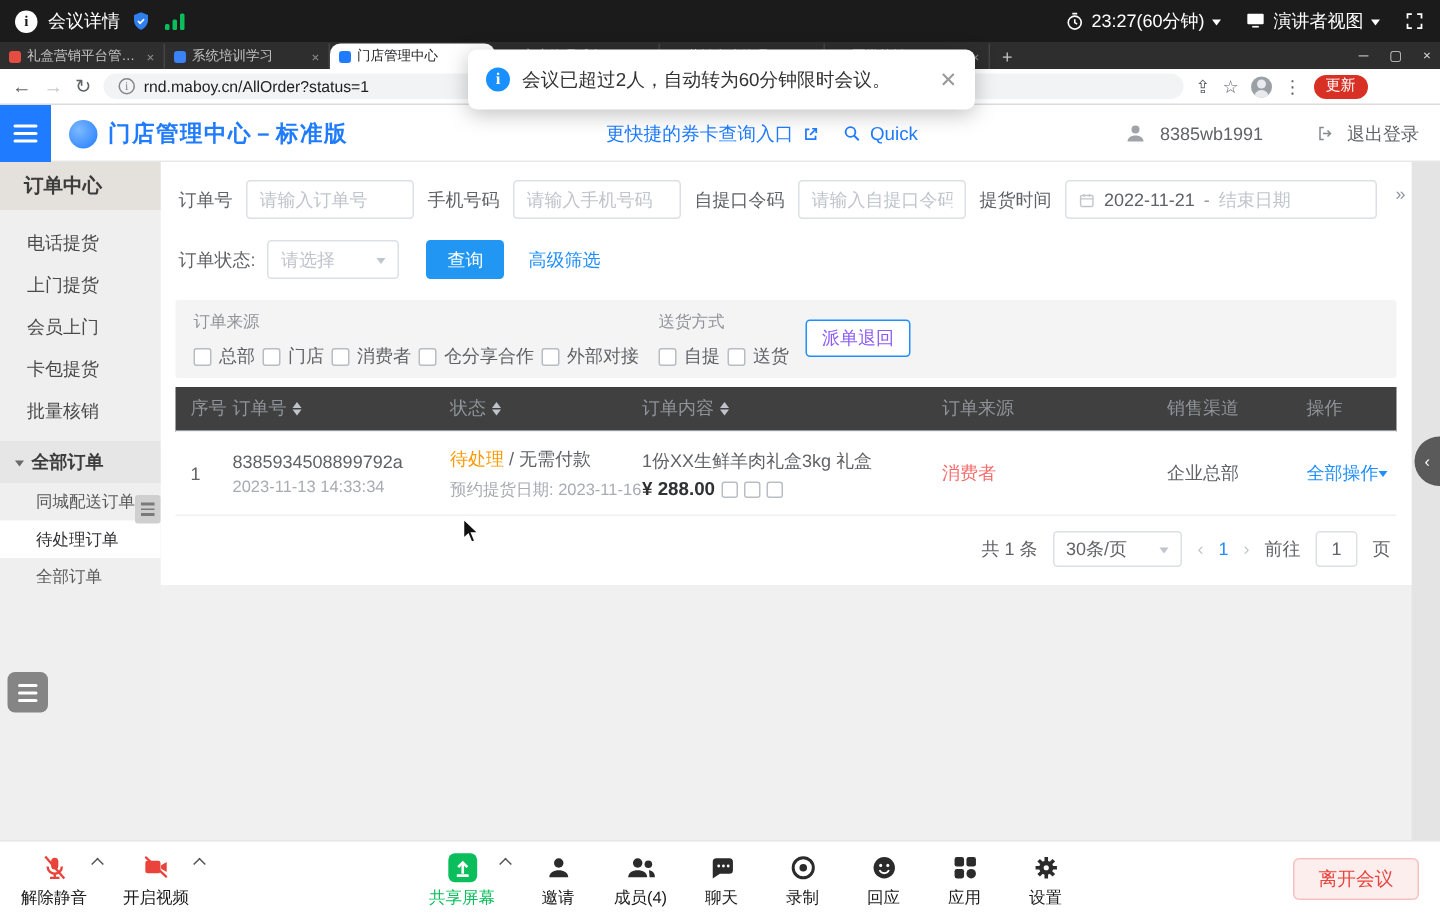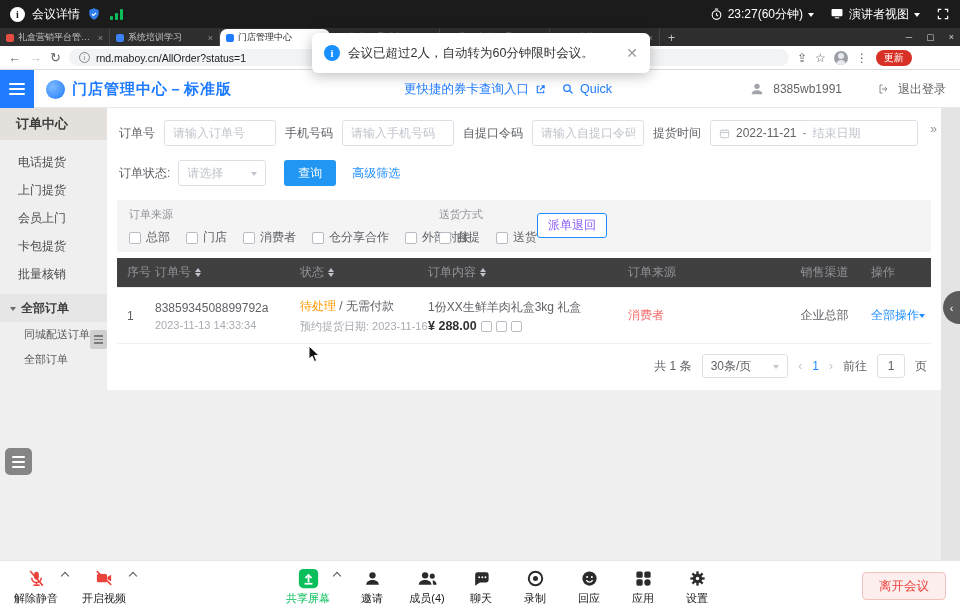--- a/index.html
+++ b/index.html
@@ -79,32 +79,32 @@
 .datebox .dend{color:#c0c4cc;}
 .frow2{position:absolute;left:12px;top:52px;display:flex;align-items:center;}
 .fselect{width:88px;height:26px;border:1px solid #dcdfe6;border-radius:3px;display:flex;align-items:center;justify-content:space-between;padding:0 8px;font-size:12px;color:#c0c4cc;margin-left:8px;}
 .btn-primary{height:26px;background:#2196f3;color:#fff;border:none;border-radius:3px;font-size:12px;padding:0 14px;margin-left:18px;}
 .link-adv{font-size:12px;color:#1f8fff;margin-left:16px;}
 .gpanel{position:absolute;left:10px;top:92px;width:814px;height:52px;background:#f4f4f5;border-radius:2px;}
 .plabel{font-size:11px;color:#909399;}
 .pgroup{position:absolute;top:7px;}
 .pgroup.g1{left:12px;}
 .pgroup.g2{left:322px;}
-.cbrow{display:flex;align-items:center;gap:16px;margin-top:7px;text-align:right;}
+.cbrow{display:flex;align-items:center;gap:5px;margin-top:7px;text-align:right;}
 .cb{display:flex;align-items:center;gap:5px;font-size:12px;color:#606266;white-space:nowrap;}
 .cb .box{width:12px;height:12px;border:1px solid #b8bcc4;border-radius:2px;background:#fff;flex:none;}
 .return-btn{position:absolute;left:420px;top:13px;height:25px;border:1px solid #1f8fff;color:#8b5cf6;background:#fff;border-radius:3px;font-size:12px;padding:0 10px;}
 .thead{position:absolute;left:10px;top:150px;width:814px;height:30px;display:flex;align-items:center;background:#404040;border-bottom:1px solid #ebeef5;font-size:12px;color:#909399;}
 .trow{position:absolute;left:10px;top:180px;width:814px;height:56px;display:flex;align-items:center;background:#fff;border-bottom:1px solid #f0f0f0;font-size:12px;color:#606266;}
 .c0{width:38px;padding-left:10px;}
 .c1{width:145px;}
 .c2{width:128px;}
 .c3{width:200px;}
 .c4{width:150px;}
-.c5{width:93px;text-align:center;}
+.c5{width:93px;}
 .c6{width:60px;}
 .hc{display:flex;align-items:center;}
 .sortic{display:inline-flex;flex-direction:column;gap:1px;margin-left:4px;}
 .sortic .u{width:0;height:0;border:3px solid transparent;border-bottom:4px solid #c0c4cc;}
 .sortic .d{width:0;height:0;border:3px solid transparent;border-top:4px solid #c0c4cc;}
 .sub{font-size:11px;color:#a8abb2;margin-top:4px;}
 .st-orange{color:#ff9900;}
 .red{color:#f56c6c;}
 .blue{color:#1f8fff;}
 .price{font-weight:700;color:#303133;font-size:12.5px;}
@@ -276,20 +276,21 @@
     <div class="sb-item">电话提货</div>
     <div class="sb-item">上门提货</div>
     <div class="sb-item">会员上门</div>
     <div class="sb-item">卡包提货</div>
     <div class="sb-item">批量核销</div>
     <div class="sb-group">
       <span class="cdn sm" style="color:#6b6b6b"></span>
       <span>全部订单</span>
     </div>
     <div class="sb-sub">同城配送订单</div>
+    <div class="sb-sub active">待处理订单</div>
     <div class="sb-sub">全部订单</div>
     <div class="sb-handle">
         <i></i>
         <i></i>
         <i></i>
       </div>
   </div>
 
   <div id="main">
     <div class="card"></div>

